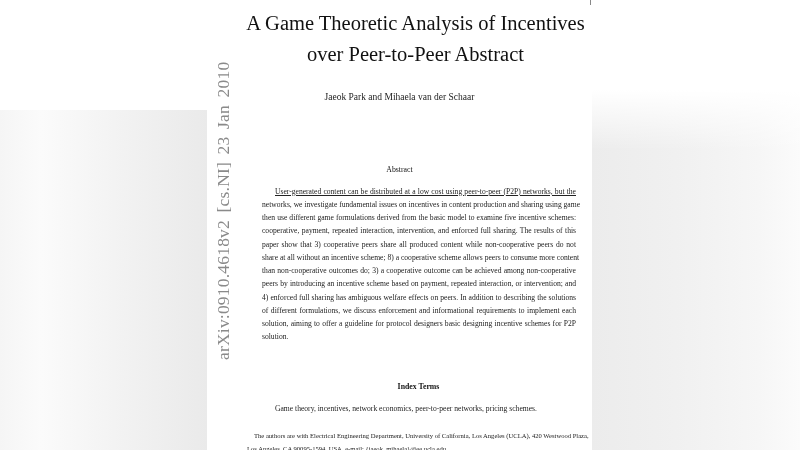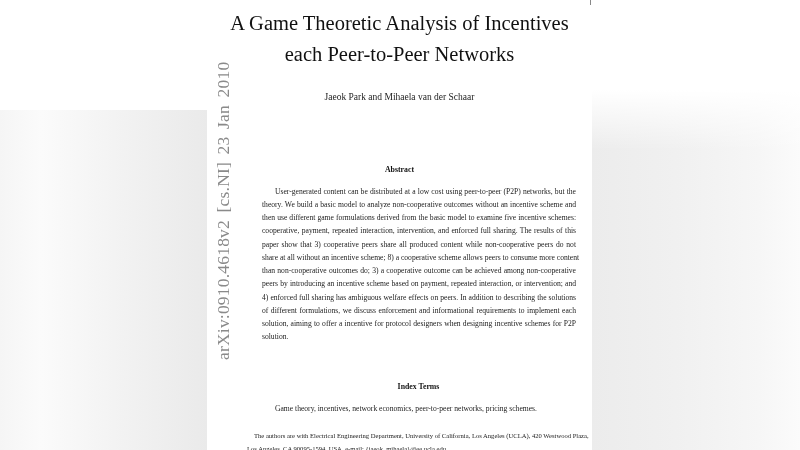--- a/index.html
+++ b/index.html
@@ -62,21 +62,21 @@
       transform-origin: 0 0;
       transform: rotate(-90deg);
       white-space: nowrap;
       font-size: 17.5px;
       color: #8a8a8a;
       letter-spacing: 0.2px;
       word-spacing: 3px;
     }
     .title {
       position: absolute;
-      left: 207px;
+      left: 223px;
       width: 385px;
       text-align: center;
       font-size: 20.5px;
       line-height: 31px;
       top: 8px;
       color: #111;
     }
     .title div { white-space: nowrap; }
     .authors {
       position: absolute;
@@ -88,40 +88,40 @@
       color: #222;
       white-space: nowrap;
     }
     .abstract-heading {
       position: absolute;
       left: 207px;
       width: 385px;
       top: 165px;
       text-align: center;
       font-size: 7.8px;
-      font-weight: bold;
+      font-weight: normal;
       color: #111;
     }
     .abstract-body {
       position: absolute;
       left: 262px;
       width: 314px;
       top: 184.5px;
       font-size: 7.6px;
       line-height: 13.25px;
       text-align: justify;
       color: #222;
     }
     .abstract-body .line {
       display: block;
       white-space: nowrap;
       text-align-last: justify;
       text-align: justify;
     }
-    .abstract-body .line.indent { padding-left: 13px; }
+    .abstract-body .line.indent { padding-left: 13px; text-decoration: underline; }
     .abstract-body .line.last { text-align-last: left; }
     .index-heading {
       position: absolute;
       left: 207px;
       width: 423px;
       top: 382px;
       text-align: center;
       font-size: 7.8px;
       font-weight: bold;
       color: #111;
@@ -154,39 +154,39 @@
 <div class="bg-top-left"></div>
 <div class="bg-top-right"></div>
 
 <div class="page"></div>
 <div class="corner-mark"></div>
 
 <div class="arxiv-stamp">arXiv:0910.4618v2  [cs.NI]  23 Jan 2010</div>
 
 <div class="title">
   <div>A Game Theoretic Analysis of Incentives</div>
-  <div>each Peer-to-Peer Networks</div>
+  <div>over Peer-to-Peer Abstract</div>
 </div>
 
 <div class="authors">Jaeok Park and Mihaela van der Schaar</div>
 
 <div class="abstract-heading">Abstract</div>
 
 <div class="abstract-body">
   <span class="line indent">User-generated content can be distributed at a low cost using peer-to-peer (P2P) networks, but the</span>
-  <span class="line">theory. We build a basic model to analyze non-cooperative outcomes without an incentive scheme and</span>
+  <span class="line">networks, we investigate fundamental issues on incentives in content production and sharing using game</span>
   <span class="line">then use different game formulations derived from the basic model to examine five incentive schemes:</span>
   <span class="line">cooperative, payment, repeated interaction, intervention, and enforced full sharing. The results of this</span>
   <span class="line">paper show that 3) cooperative peers share all produced content while non-cooperative peers do not</span>
   <span class="line">share at all without an incentive scheme; 8) a cooperative scheme allows peers to consume more content</span>
   <span class="line">than non-cooperative outcomes do; 3) a cooperative outcome can be achieved among non-cooperative</span>
   <span class="line">peers by introducing an incentive scheme based on payment, repeated interaction, or intervention; and</span>
   <span class="line">4) enforced full sharing has ambiguous welfare effects on peers. In addition to describing the solutions</span>
   <span class="line">of different formulations, we discuss enforcement and informational requirements to implement each</span>
-  <span class="line">solution, aiming to offer a incentive for protocol designers when designing incentive schemes for P2P</span>
+  <span class="line">solution, aiming to offer a guideline for protocol designers basic designing incentive schemes for P2P</span>
   <span class="line last">solution.</span>
 </div>
 
 <div class="index-heading">Index Terms</div>
 <div class="index-terms">Game theory, incentives, network economics, peer-to-peer networks, pricing schemes.</div>
 
 <div class="footnote">
   <span class="line indent">The authors are with Electrical Engineering Department, University of California, Los Angeles (UCLA), 420 Westwood Plaza,</span>
   <span class="line">Los Angeles, CA 90095-1594, USA. e-mail: {jaeok, mihaela}@ee.ucla.edu.</span>
 </div>

